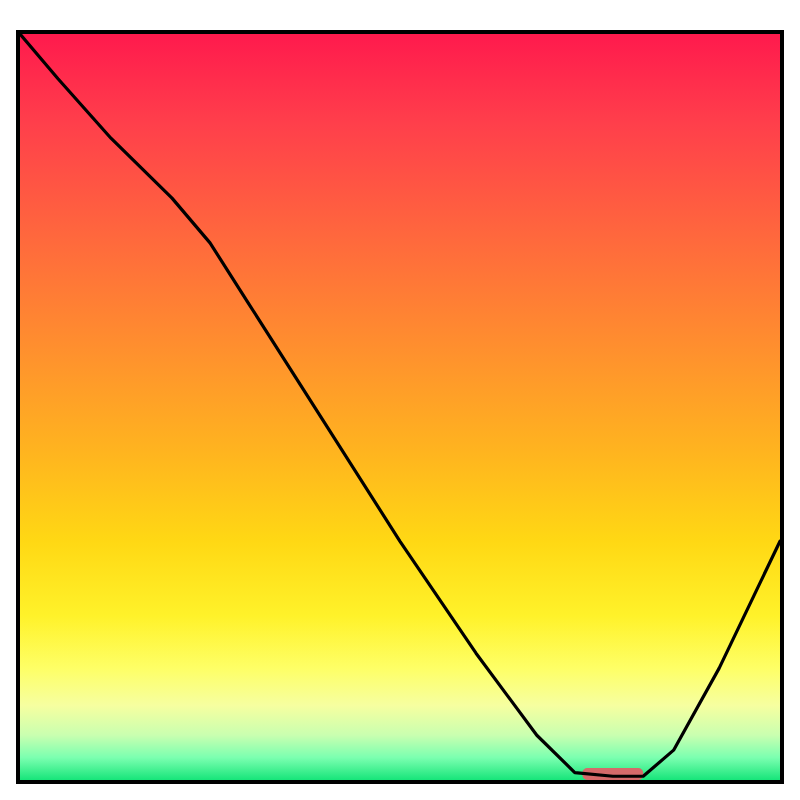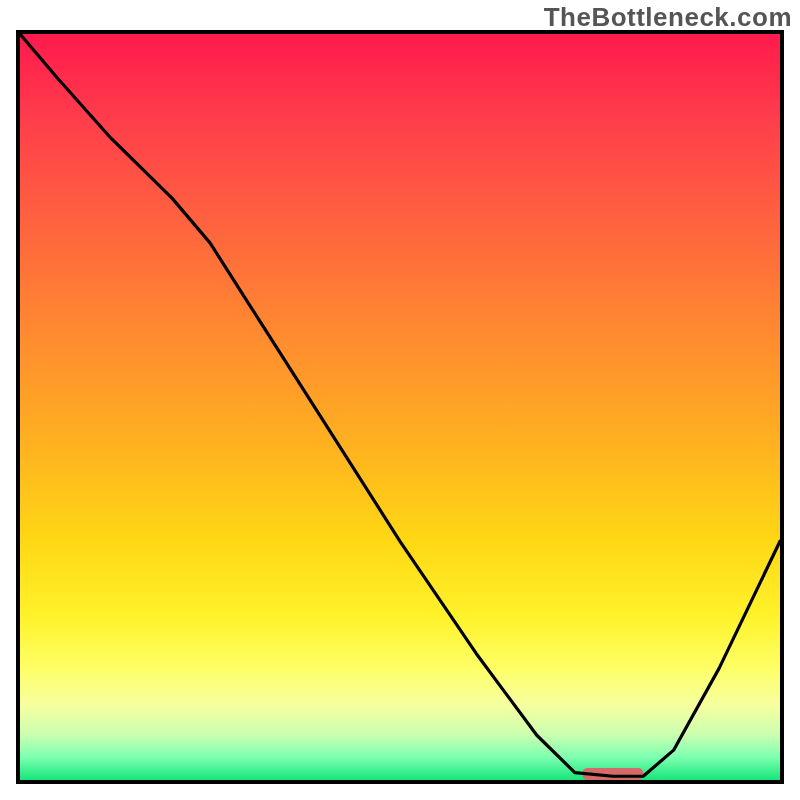--- a/index.html
+++ b/index.html
@@ -72,21 +72,20 @@
   .marker {
     fill: #d46a6a;
     stroke: none;
   }
 </style>
 </head>
 <body>
 
 <div class="container">
 
-  <div class="watermark">TheBottleneck.com</div>
 
   <div class="plot-frame">
     <div class="gradient-bg"></div>
     <svg class="curve" viewBox="0 0 760 746" preserveAspectRatio="none">
       <rect id="marker-rect" class="marker" rx="5" ry="5" x="562.40" width="60.80" y="734.03" height="12" fill="#d46a6a"></rect>
       <path id="curve-path" class="curve-path" d="M 0.00 0.00 L 38.00 44.76 L 91.20 104.44 L 152.00 164.12 L 190.00 208.88 L 228.00 268.56 L 304.00 387.92 L 380.00 507.28 L 456.00 619.18 L 516.80 701.24 L 554.80 738.54 L 592.80 742.27 L 623.20 742.27 L 653.60 716.16 L 699.20 634.10 L 760.00 507.28"></path>
     </svg>
   </div>
 
 </div>

